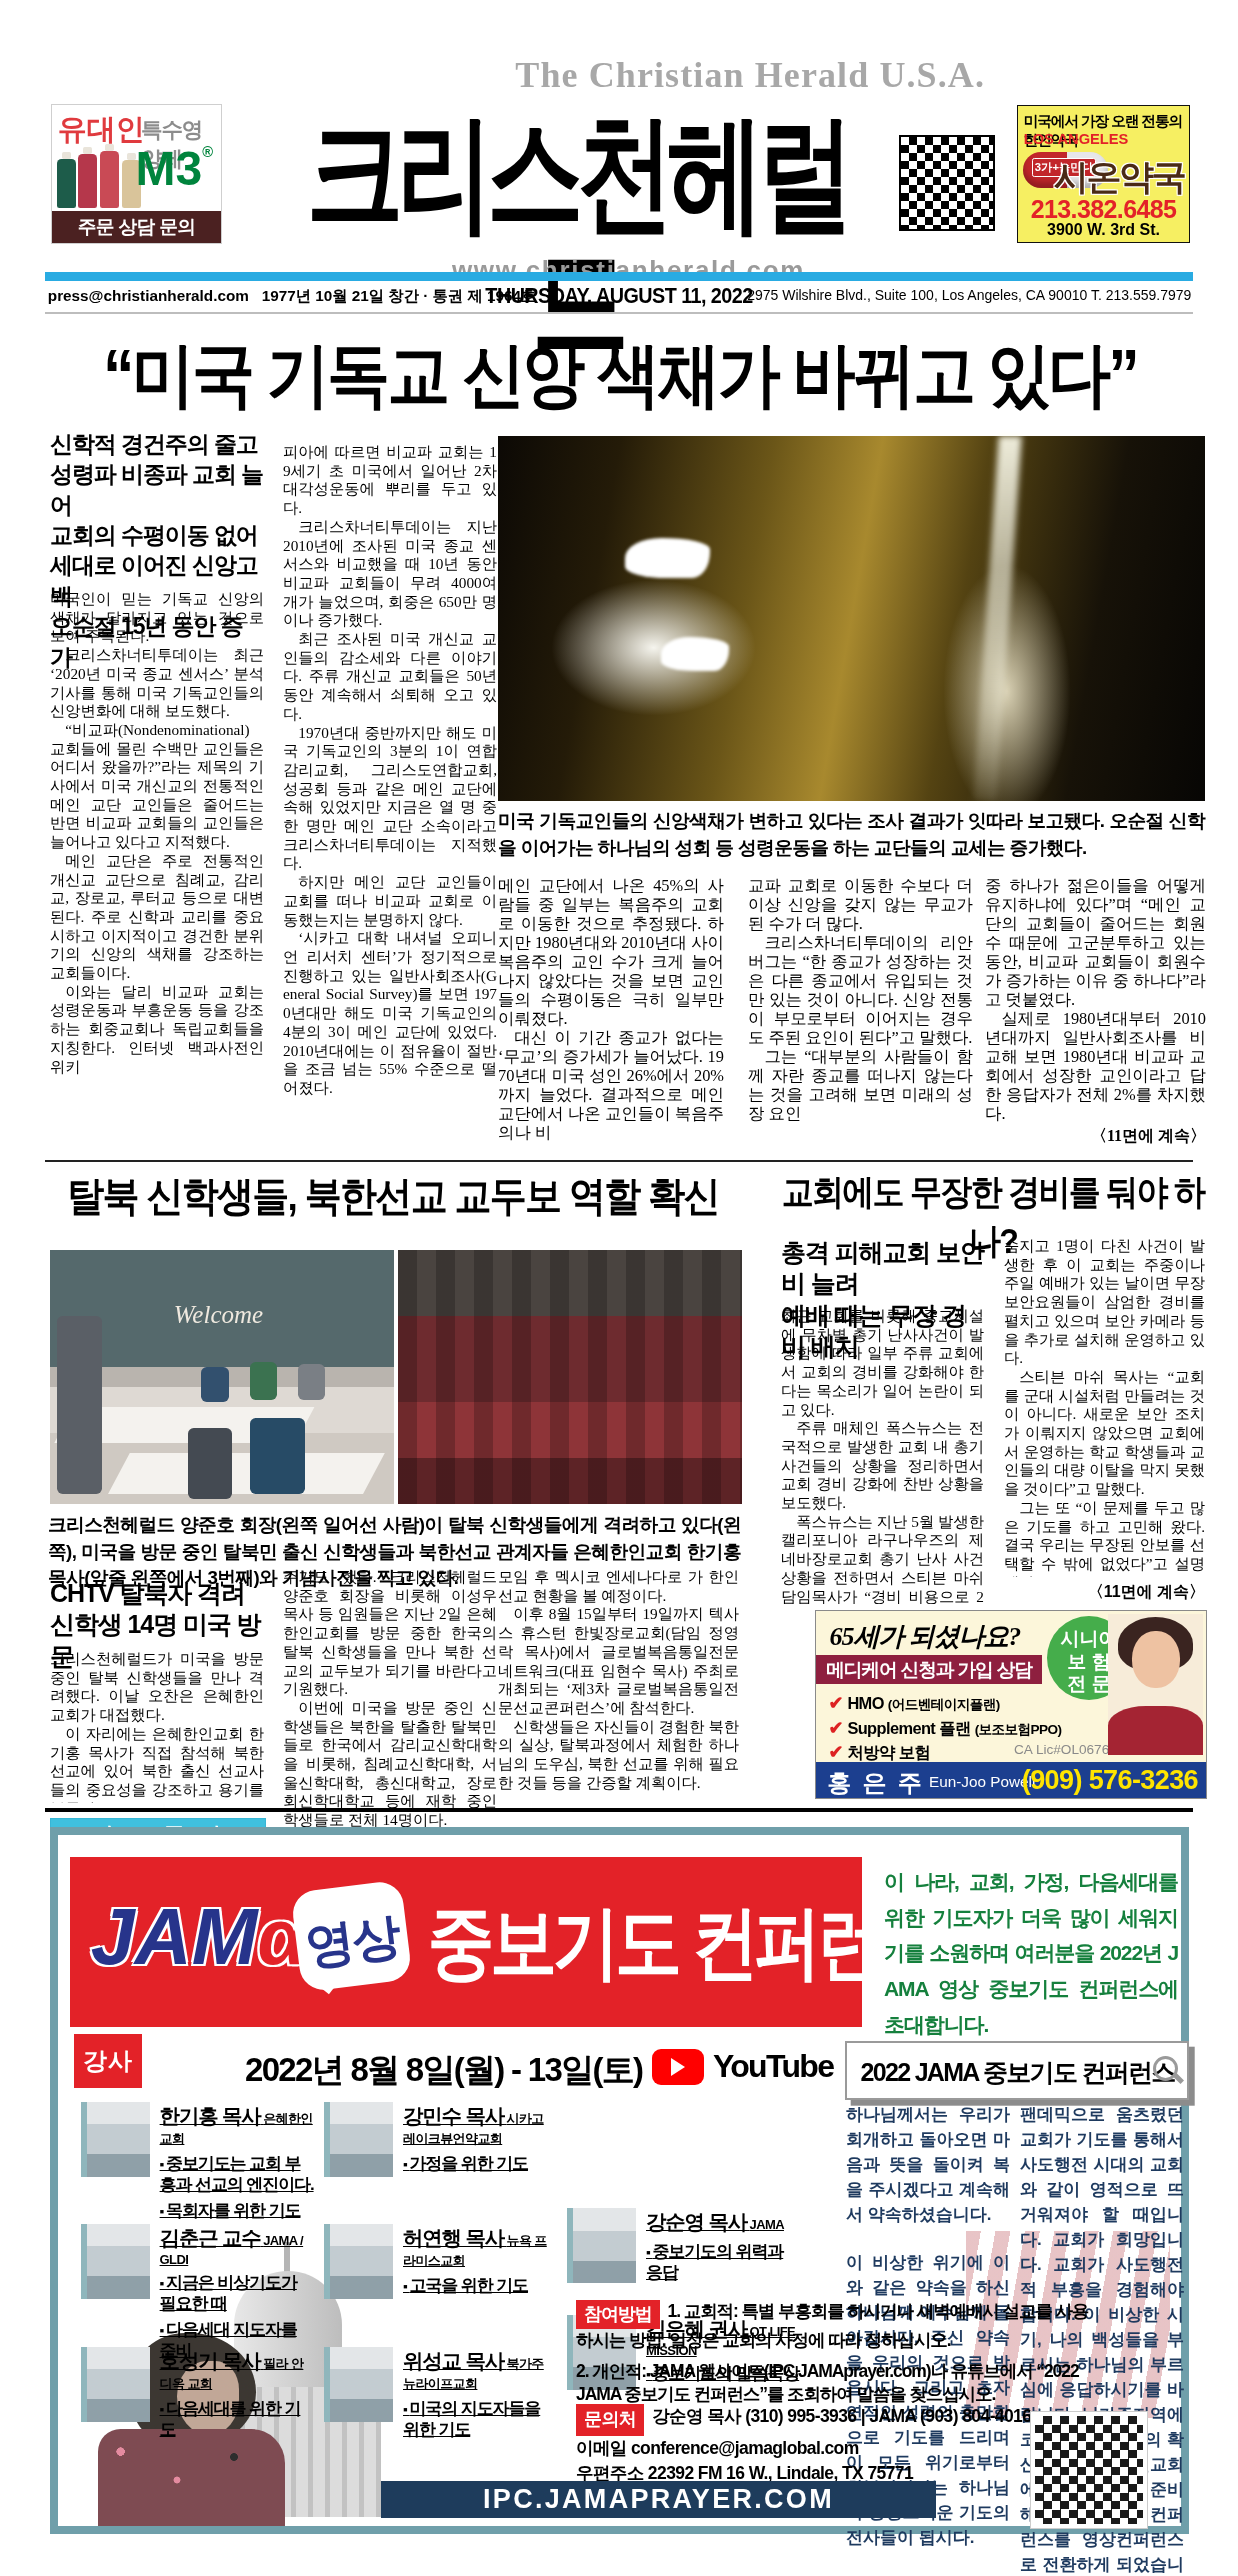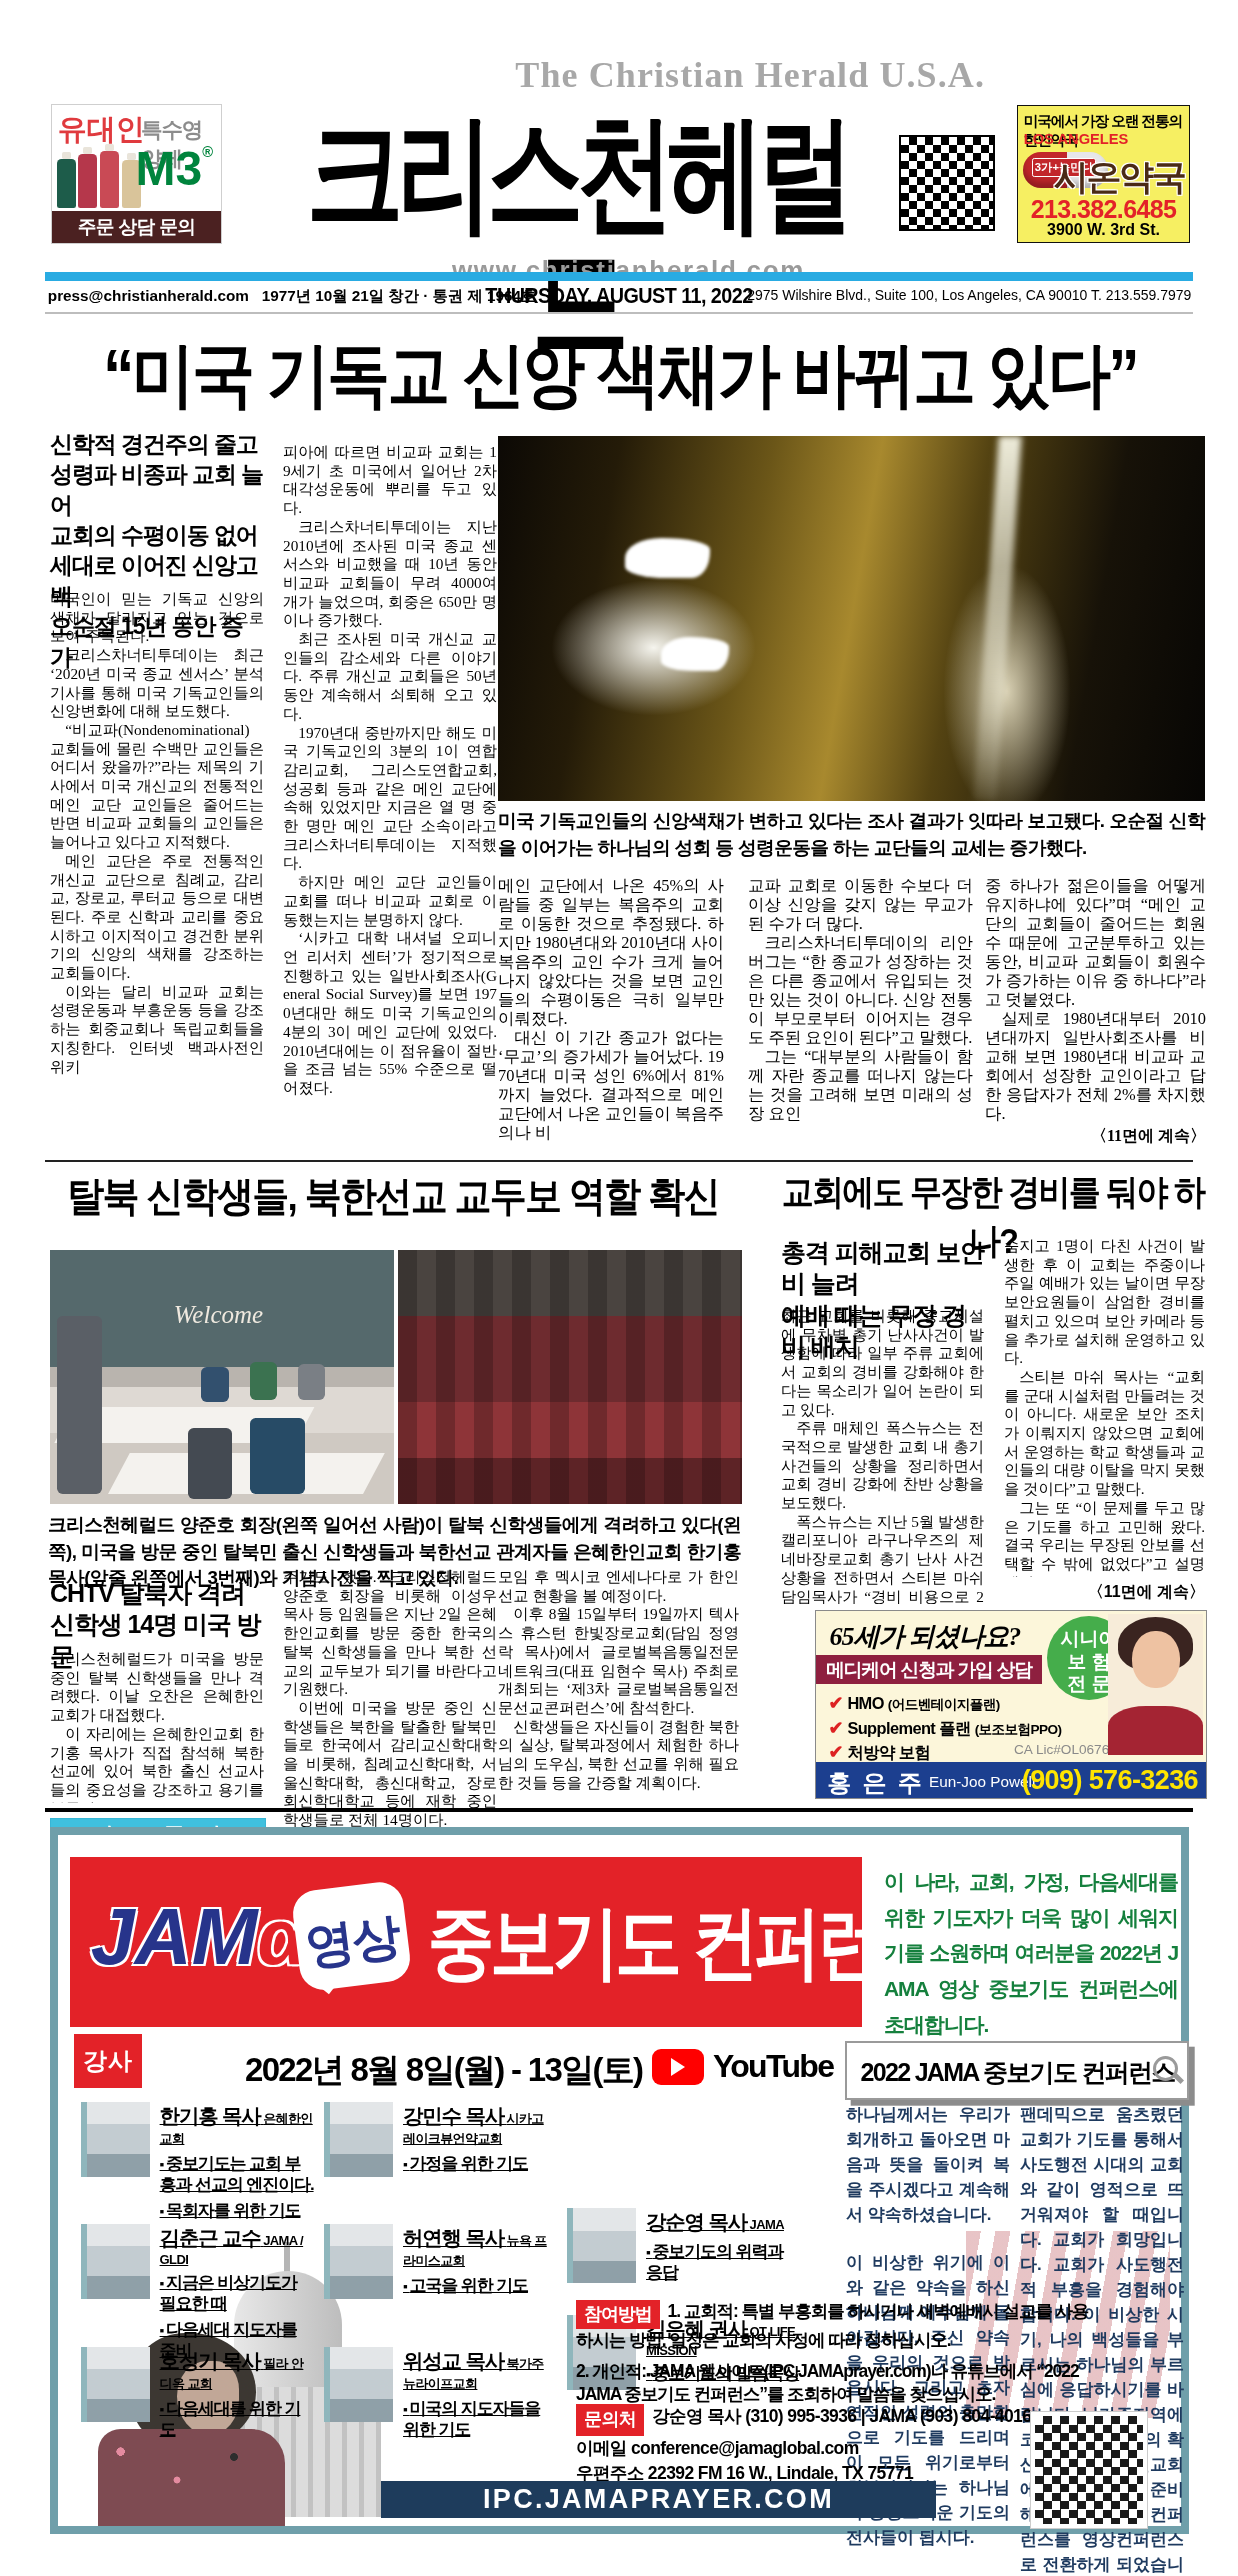--- a/index.html
+++ b/index.html
@@ -264,21 +264,21 @@
 
   <div class="abs photo-main">
     <div class="beam"></div>
     <div class="dove" style="left:18%;top:28%;"></div>
     <div class="dove" style="left:23%;top:55%;width:68px;height:34px;"></div>
   </div>
   <div class="abs a1-caption k">미국 기독교인들의 신앙색채가 변하고 있다는 조사 결과가 잇따라 보고됐다. 오순절 신학을 이어가는 하나님의 성회 등 성령운동을 하는 교단들의 교세는 증가했다.</div>
 
   <div class="abs a1-colA bodytext lower serifk k clip">
     <p class="noindent">메인 교단에서 나온 45%의 사람들 중 일부는 복음주의 교회로 이동한 것으로 추정됐다. 하지만 1980년대와 2010년대 사이 복음주의 교인 수가 크게 늘어나지 않았다는 것을 보면 교인들의 수평이동은 극히 일부만 이뤄졌다.</p>
-    <p>대신 이 기간 종교가 없다는 ‘무교’의 증가세가 늘어났다. 1970년대 미국 성인 6%에서 81%까지 늘었다. 결과적으로 메인 교단에서 나온 교인들이 복음주의나 비</p>
+    <p>대신 이 기간 종교가 없다는 ‘무교’의 증가세가 늘어났다. 1970년대 미국 성인 26%에서 20%까지 늘었다. 결과적으로 메인 교단에서 나온 교인들이 복음주의나 비</p>
   </div>
   <div class="abs a1-colB bodytext lower serifk k clip">
     <p class="noindent">교파 교회로 이동한 수보다 더이상 신앙을 갖지 않는 무교가 된 수가 더 많다.</p>
     <p>크리스차너티투데이의 리안 버그는 “한 종교가 성장하는 것은 다른 종교에서 유입되는 것만 있는 것이 아니다. 신앙 전통이 부모로부터 이어지는 경우도 주된 요인이 된다”고 말했다.</p>
     <p>그는 “대부분의 사람들이 함께 자란 종교를 떠나지 않는다는 것을 고려해 보면 미래의 성장 요인</p>
   </div>
   <div class="abs a1-colC bodytext lower serifk k clip">
     <p class="noindent">중 하나가 젊은이들을 어떻게 유지하냐에 있다”며 “메인 교단의 교회들이 줄어드는 회원 수 때문에 고군분투하고 있는 동안, 비교파 교회들이 회원수가 증가하는 이유 중 하나다”라고 덧붙였다.</p>
     <p>실제로 1980년대부터 2010년대까지 일반사회조사를 비교해 보면 1980년대 비교파 교회에서 성장한 교인이라고 답한 응답자가 전체 2%를 차지했다.</p>
     <div class="continued">〈11면에 계속〉</div>

